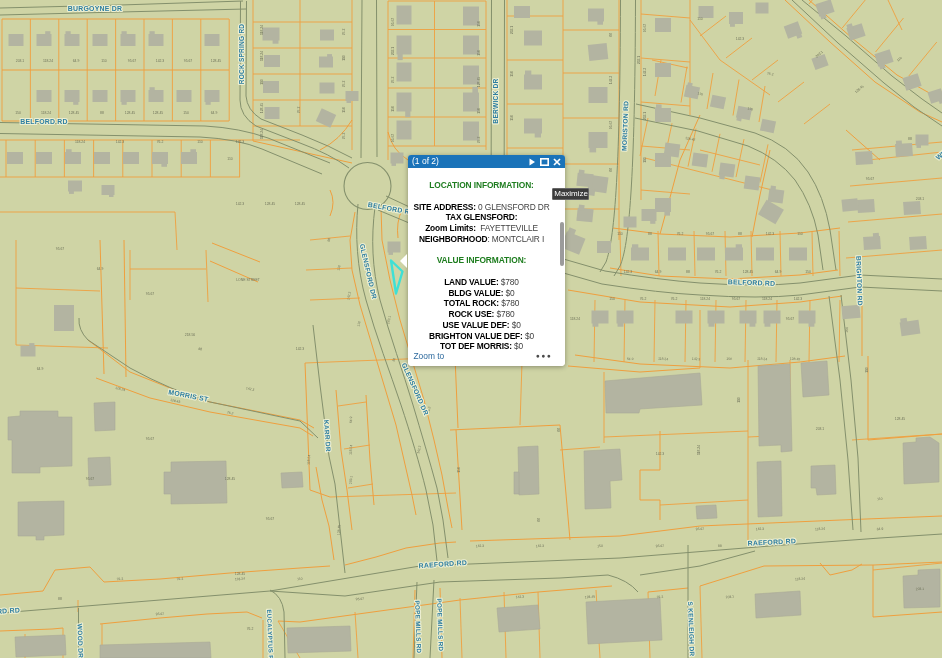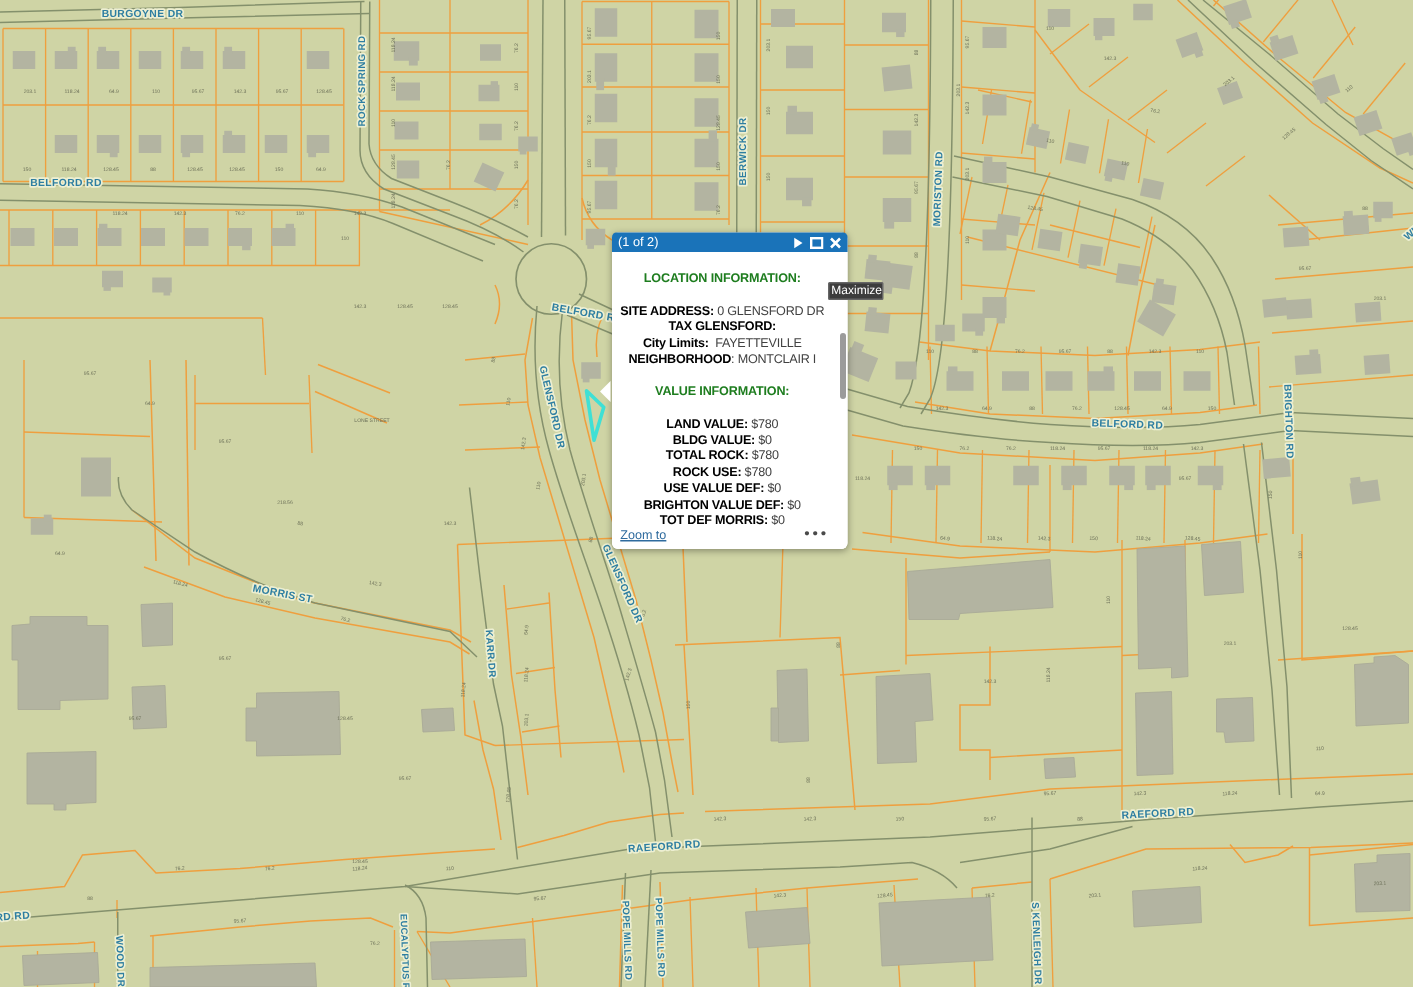--- a/index.html
+++ b/index.html
@@ -9,21 +9,21 @@
 border-radius:3px 3px 0 0;color:#fff;font-size:8.5px;line-height:13px;padding-left:4.5px;box-sizing:border-box;}
 #picons{position:absolute;right:4px;top:0;height:13px;display:flex;align-items:center;gap:4px;}
 #pbody{position:absolute;left:0;top:13px;right:0;bottom:0;background:#fff;border-radius:0 0 4px 4px;
 overflow:hidden;}
 .h{color:#1e7d1f;font-weight:bold;font-size:8.4px;letter-spacing:-0.1px;}
 .row{font-size:8.4px;color:#000;white-space:nowrap;letter-spacing:-0.15px;}
 .row b{font-weight:bold;margin-top:13px;}
 .row span{color:#424242;}
 #ptext{position:absolute;left:6px;top:12px;line-height:10.75px;text-align:center;}
 #ptext .gap{height:10.75px;}
-#zoomto{position:absolute;left:6px;bottom:5px;font-size:8.4px;color:#2f6b9e;text-decoration:underline;}
+#zoomto{position:absolute;left:6px;bottom:5px;font-size:8.4px;color:#2f6b9e;}
 #dots{position:absolute;right:12px;bottom:7px;font-size:6.5px;color:#4a4a4a;letter-spacing:1.6px;}
 #scroll{position:absolute;right:0.5px;top:54px;width:4.5px;height:44px;background:#9b9b9b;border-radius:2px;}
 #anchor{position:absolute;left:-7.5px;top:99px;width:0;height:0;
 border-top:7.5px solid transparent;border-bottom:7.5px solid transparent;border-right:7.5px solid #fff;}
 #tooltip{position:absolute;left:552px;top:187.5px;width:37px;height:12px;background:#3c3c3c;
 border:1px solid #666;box-sizing:border-box;color:#fff;font-size:8px;line-height:10px;text-align:right;
 border-radius:1px;}
 </style></head><body>
 <div id="wrap">
 <svg width="942" height="658" viewBox="0 0 942 658" shape-rendering="geometricPrecision">
@@ -644,21 +644,21 @@
             <path d="M1,1 L7,7 M7,1 L1,7" stroke="#fff" stroke-width="1.7"></path>
           </svg>
   </div>
  </div>
  <div id="pbody">
   <div id="ptext">
    <div class="h">LOCATION INFORMATION:</div>
    <div class="gap"></div>
    <div class="row"><b>SITE ADDRESS:</b><span> 0 GLENSFORD DR</span></div>
           <div class="row"><b>TAX GLENSFORD:</b><span></span></div>
-          <div class="row"><b>City Limits:</b><span>&nbsp; FAYETTEVILLE</span></div>
+          <div class="row"><b>Zoom Limits:</b><span>&nbsp; FAYETTEVILLE</span></div>
           <div class="row"><b>NEIGHBORHOOD</b><span>: MONTCLAIR I</span></div>
    <div class="gap"></div>
    <div class="h">VALUE INFORMATION:</div>
    <div class="gap"></div>
    <div class="row"><b>LAND VALUE:</b><span> $780</span></div>
           <div class="row"><b>BLDG VALUE:</b><span> $0</span></div>
           <div class="row"><b>TOTAL ROCK:</b><span> $780</span></div>
           <div class="row"><b>ROCK USE:</b><span> $780</span></div>
           <div class="row"><b>USE VALUE DEF:</b><span> $0</span></div>
           <div class="row"><b>BRIGHTON VALUE DEF:</b><span> $0</span></div>

